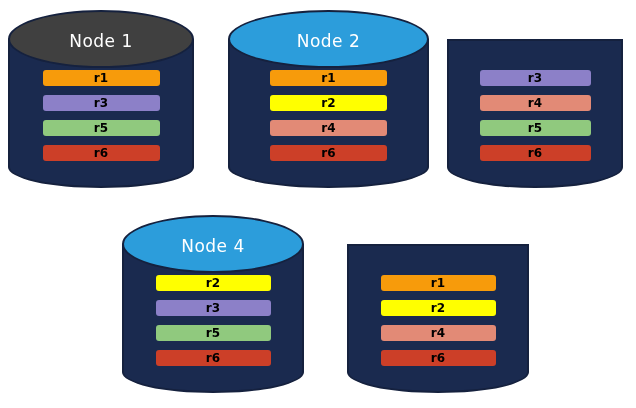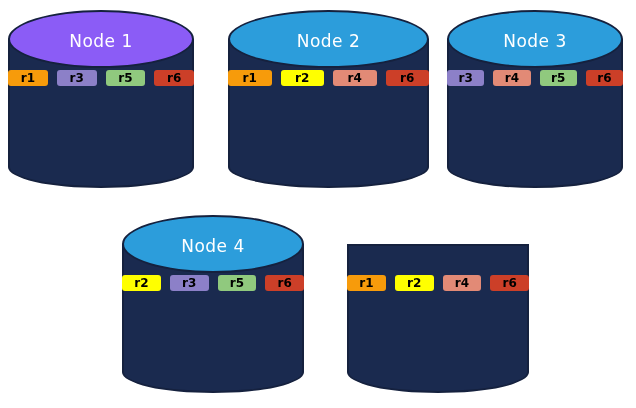--- a/index.html
+++ b/index.html
@@ -62,20 +62,21 @@
     white-space: nowrap;
     position: relative;
     top: 2px;
   }
 
   .bars {
     position: absolute;
     left: 0;
     width: 100%;
     display: flex;
+    flex-direction: column;
     align-items: center;
     gap: 9px;
   }
 
   .bar {
     height: 16px;
     border-radius: 3px;
     display: flex;
     align-items: center;
     justify-content: center;
@@ -89,21 +90,21 @@
     font-family: "DejaVu Sans", sans-serif;
     line-height: 1;
   }
 </style>
 </head>
 <body style="background: rgb(255, 255, 255);">
 
 <div id="canvas">
     <div class="node" style="left: 8px; top: 10px; width: 186px; height: 178px;">
       <div class="cyl-body" style="top: 29px; height: 149px; background: rgb(26, 42, 79); border-color: rgb(21, 33, 62);"></div>
-      <div class="cyl-top" style="height: 58px; background: #8b5cf6; border-color: rgb(21, 33, 62);">
+      <div class="cyl-top" style="height: 58px; background: #404040; border-color: rgb(21, 33, 62);">
         <span class="node-label" style="color: rgb(255, 255, 255);">Node  1</span>
       </div>
       <div class="bars" style="top: 60px;">
         <div class="bar" style="background: rgb(247, 155, 11); width: 117px;">
           <span class="bar-label" style="color: rgb(0, 0, 0);">r1</span>
         </div>
         <div class="bar" style="background: rgb(140, 128, 200); width: 117px;">
           <span class="bar-label" style="color: rgb(0, 0, 0);">r3</span>
         </div>
         <div class="bar" style="background: rgb(144, 201, 126); width: 117px;">
@@ -129,23 +130,20 @@
         <div class="bar" style="background: rgb(226, 138, 118); width: 117px;">
           <span class="bar-label" style="color: rgb(0, 0, 0);">r4</span>
         </div>
         <div class="bar" style="background: rgb(204, 63, 40); width: 117px;">
           <span class="bar-label" style="color: rgb(0, 0, 0);">r6</span>
         </div>
       </div>
     </div>
     <div class="node" style="left: 447px; top: 10px; width: 176px; height: 178px;">
       <div class="cyl-body" style="top: 29px; height: 149px; background: rgb(26, 42, 79); border-color: rgb(21, 33, 62);"></div>
-      <div class="cyl-top" style="height: 58px; background: rgb(44, 157, 219); border-color: rgb(21, 33, 62);">
-        <span class="node-label" style="color: rgb(255, 255, 255);">Node  3</span>
-      </div>
       <div class="bars" style="top: 60px;">
         <div class="bar" style="background: rgb(140, 128, 200); width: 111px;">
           <span class="bar-label" style="color: rgb(0, 0, 0);">r3</span>
         </div>
         <div class="bar" style="background: rgb(226, 138, 118); width: 111px;">
           <span class="bar-label" style="color: rgb(0, 0, 0);">r4</span>
         </div>
         <div class="bar" style="background: rgb(144, 201, 126); width: 111px;">
           <span class="bar-label" style="color: rgb(0, 0, 0);">r5</span>
         </div>

